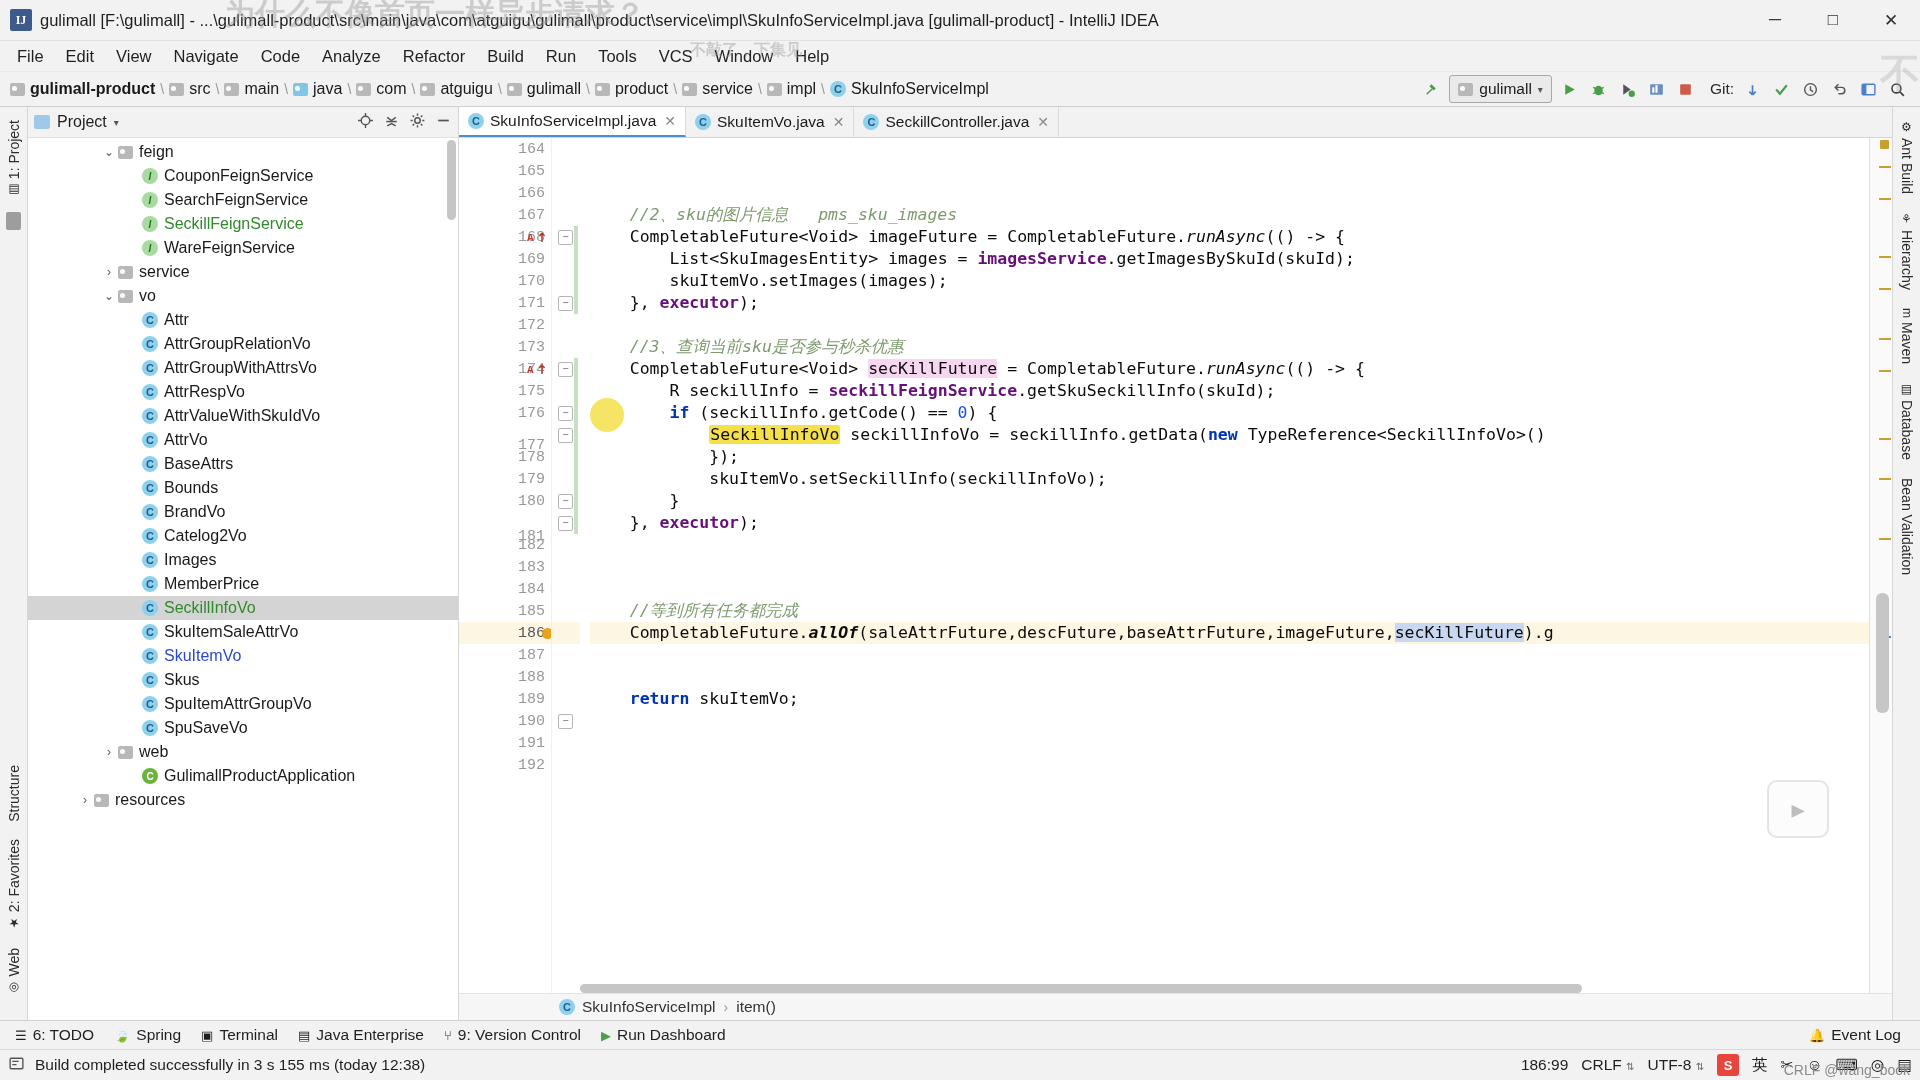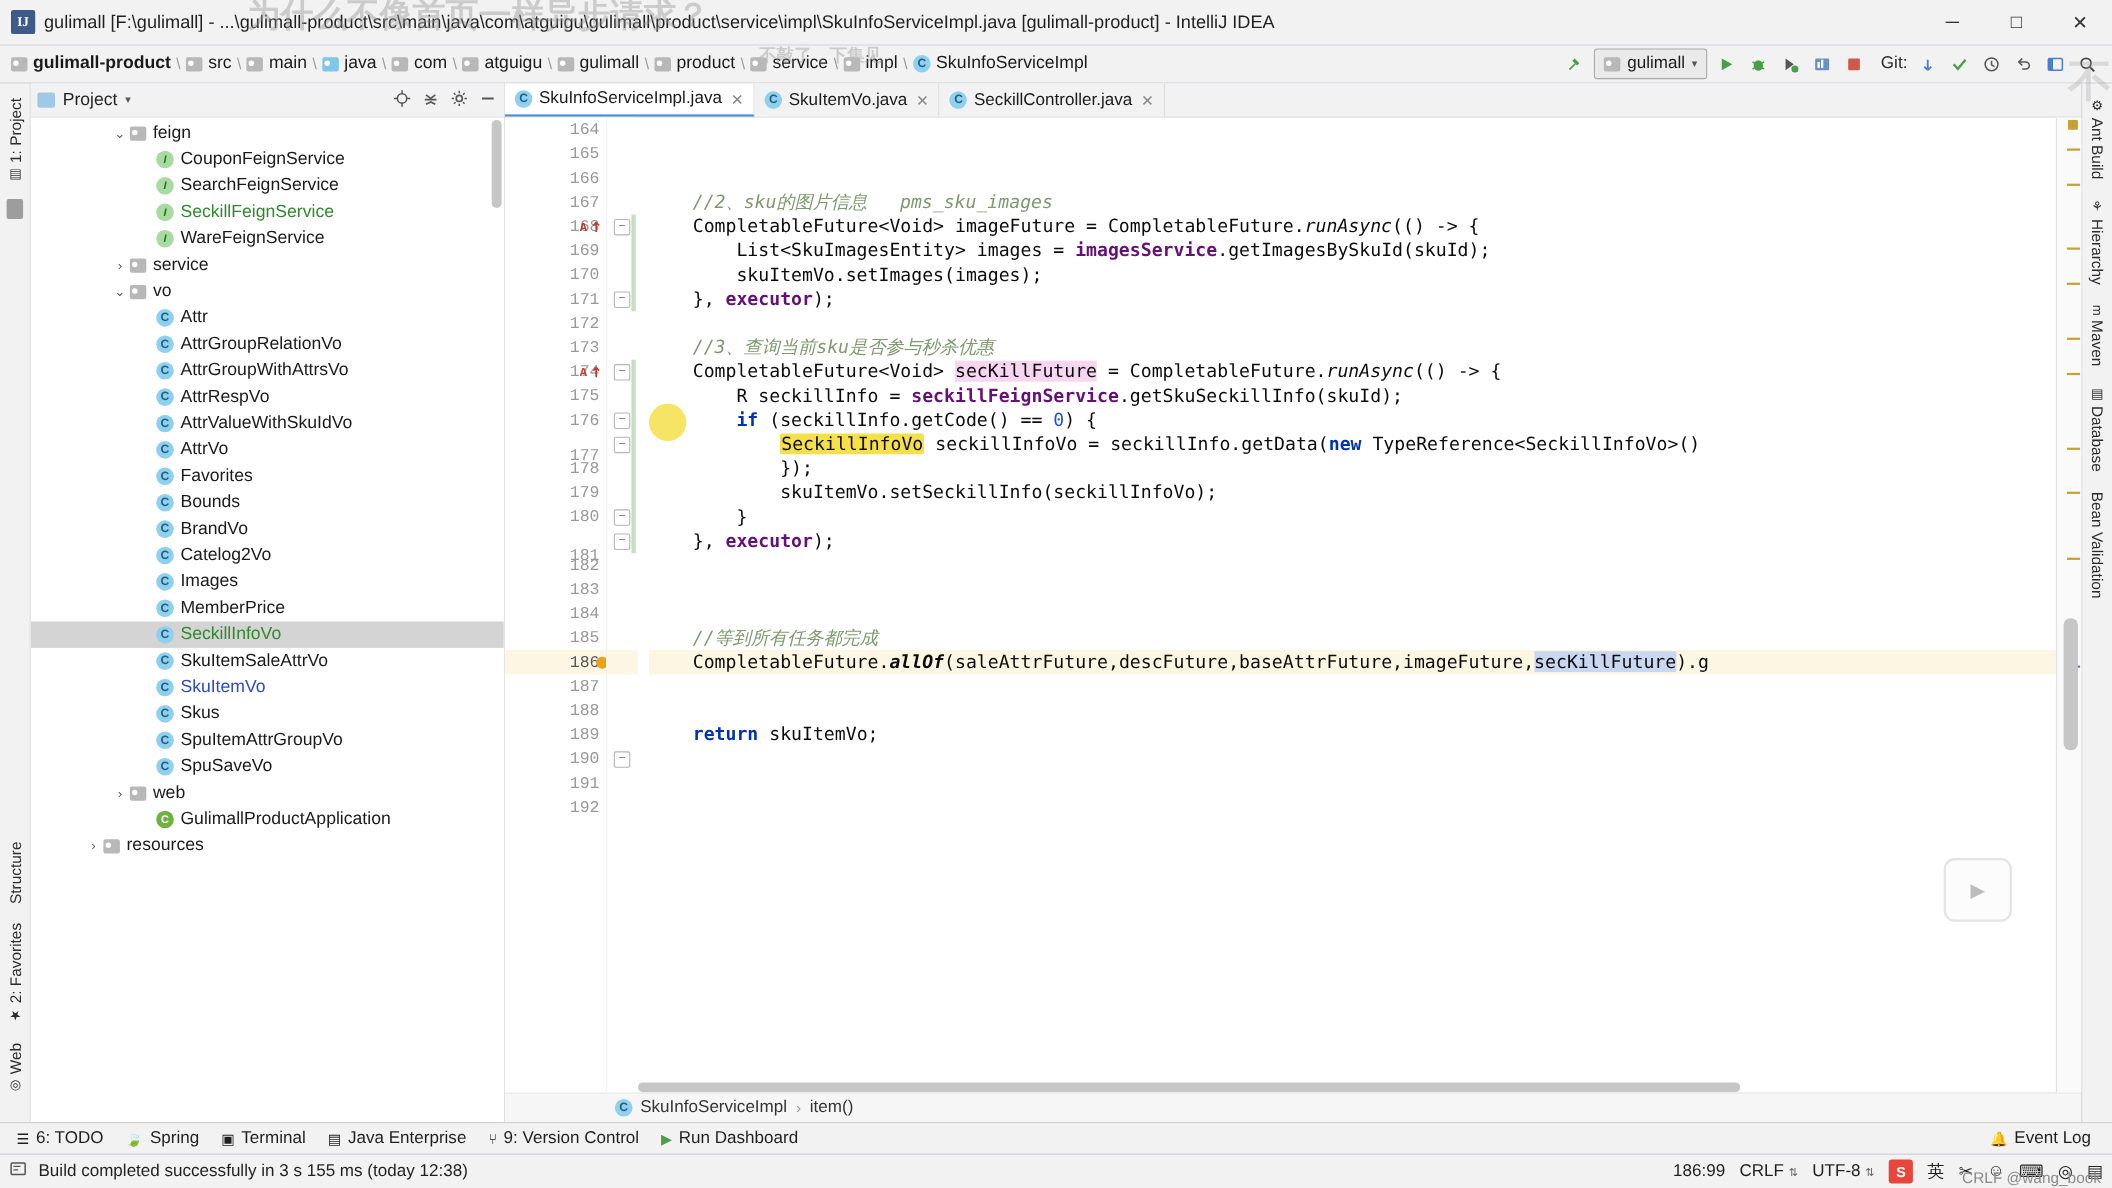--- a/index.html
+++ b/index.html
@@ -138,20 +138,35 @@
     <div class="wm wm1">为什么不像首页一样异步请求？</div>
     <div class="wm wm2">不敲了，下集见</div>
     <div class="wm wm3">不</div>
     <div class="tb-win">
       <div class="tb-btn">─</div>
       <div class="tb-btn">□</div>
       <div class="tb-btn close">✕</div>
     </div>
   </div>
 
+  <div class="menubar" id="menubar">
+      <div class="menuitem">File</div>
+      <div class="menuitem">Edit</div>
+      <div class="menuitem">View</div>
+      <div class="menuitem">Navigate</div>
+      <div class="menuitem">Code</div>
+      <div class="menuitem">Analyze</div>
+      <div class="menuitem">Refactor</div>
+      <div class="menuitem">Build</div>
+      <div class="menuitem">Run</div>
+      <div class="menuitem">Tools</div>
+      <div class="menuitem">VCS</div>
+      <div class="menuitem">Window</div>
+      <div class="menuitem">Help</div>
+    </div>
 
   <div class="navbar">
     <div id="crumbs" style="display:flex;align-items:center;">
         <div class="crumb bold">
           <span class="ficon"></span>
           <span>gulimall-product</span>
         </div>
         <span class="sep">\</span>
         <div class="crumb">
           <span class="ficon"></span>
@@ -399,21 +414,21 @@
             <span class="tlabel">AttrValueWithSkuIdVo</span>
           </div>
           <div class="trow" style="padding-left: 96px;">
             <span class="tw"></span>
             <span class="cicon">C</span>
             <span class="tlabel">AttrVo</span>
           </div>
           <div class="trow" style="padding-left: 96px;">
             <span class="tw"></span>
             <span class="cicon">C</span>
-            <span class="tlabel">Favorites</span>
+            <span class="tlabel">BaseAttrs</span>
           </div>
           <div class="trow" style="padding-left: 96px;">
             <span class="tw"></span>
             <span class="cicon">C</span>
             <span class="tlabel">Bounds</span>
           </div>
           <div class="trow" style="padding-left: 96px;">
             <span class="tw"></span>
             <span class="cicon">C</span>
             <span class="tlabel">BrandVo</span>

